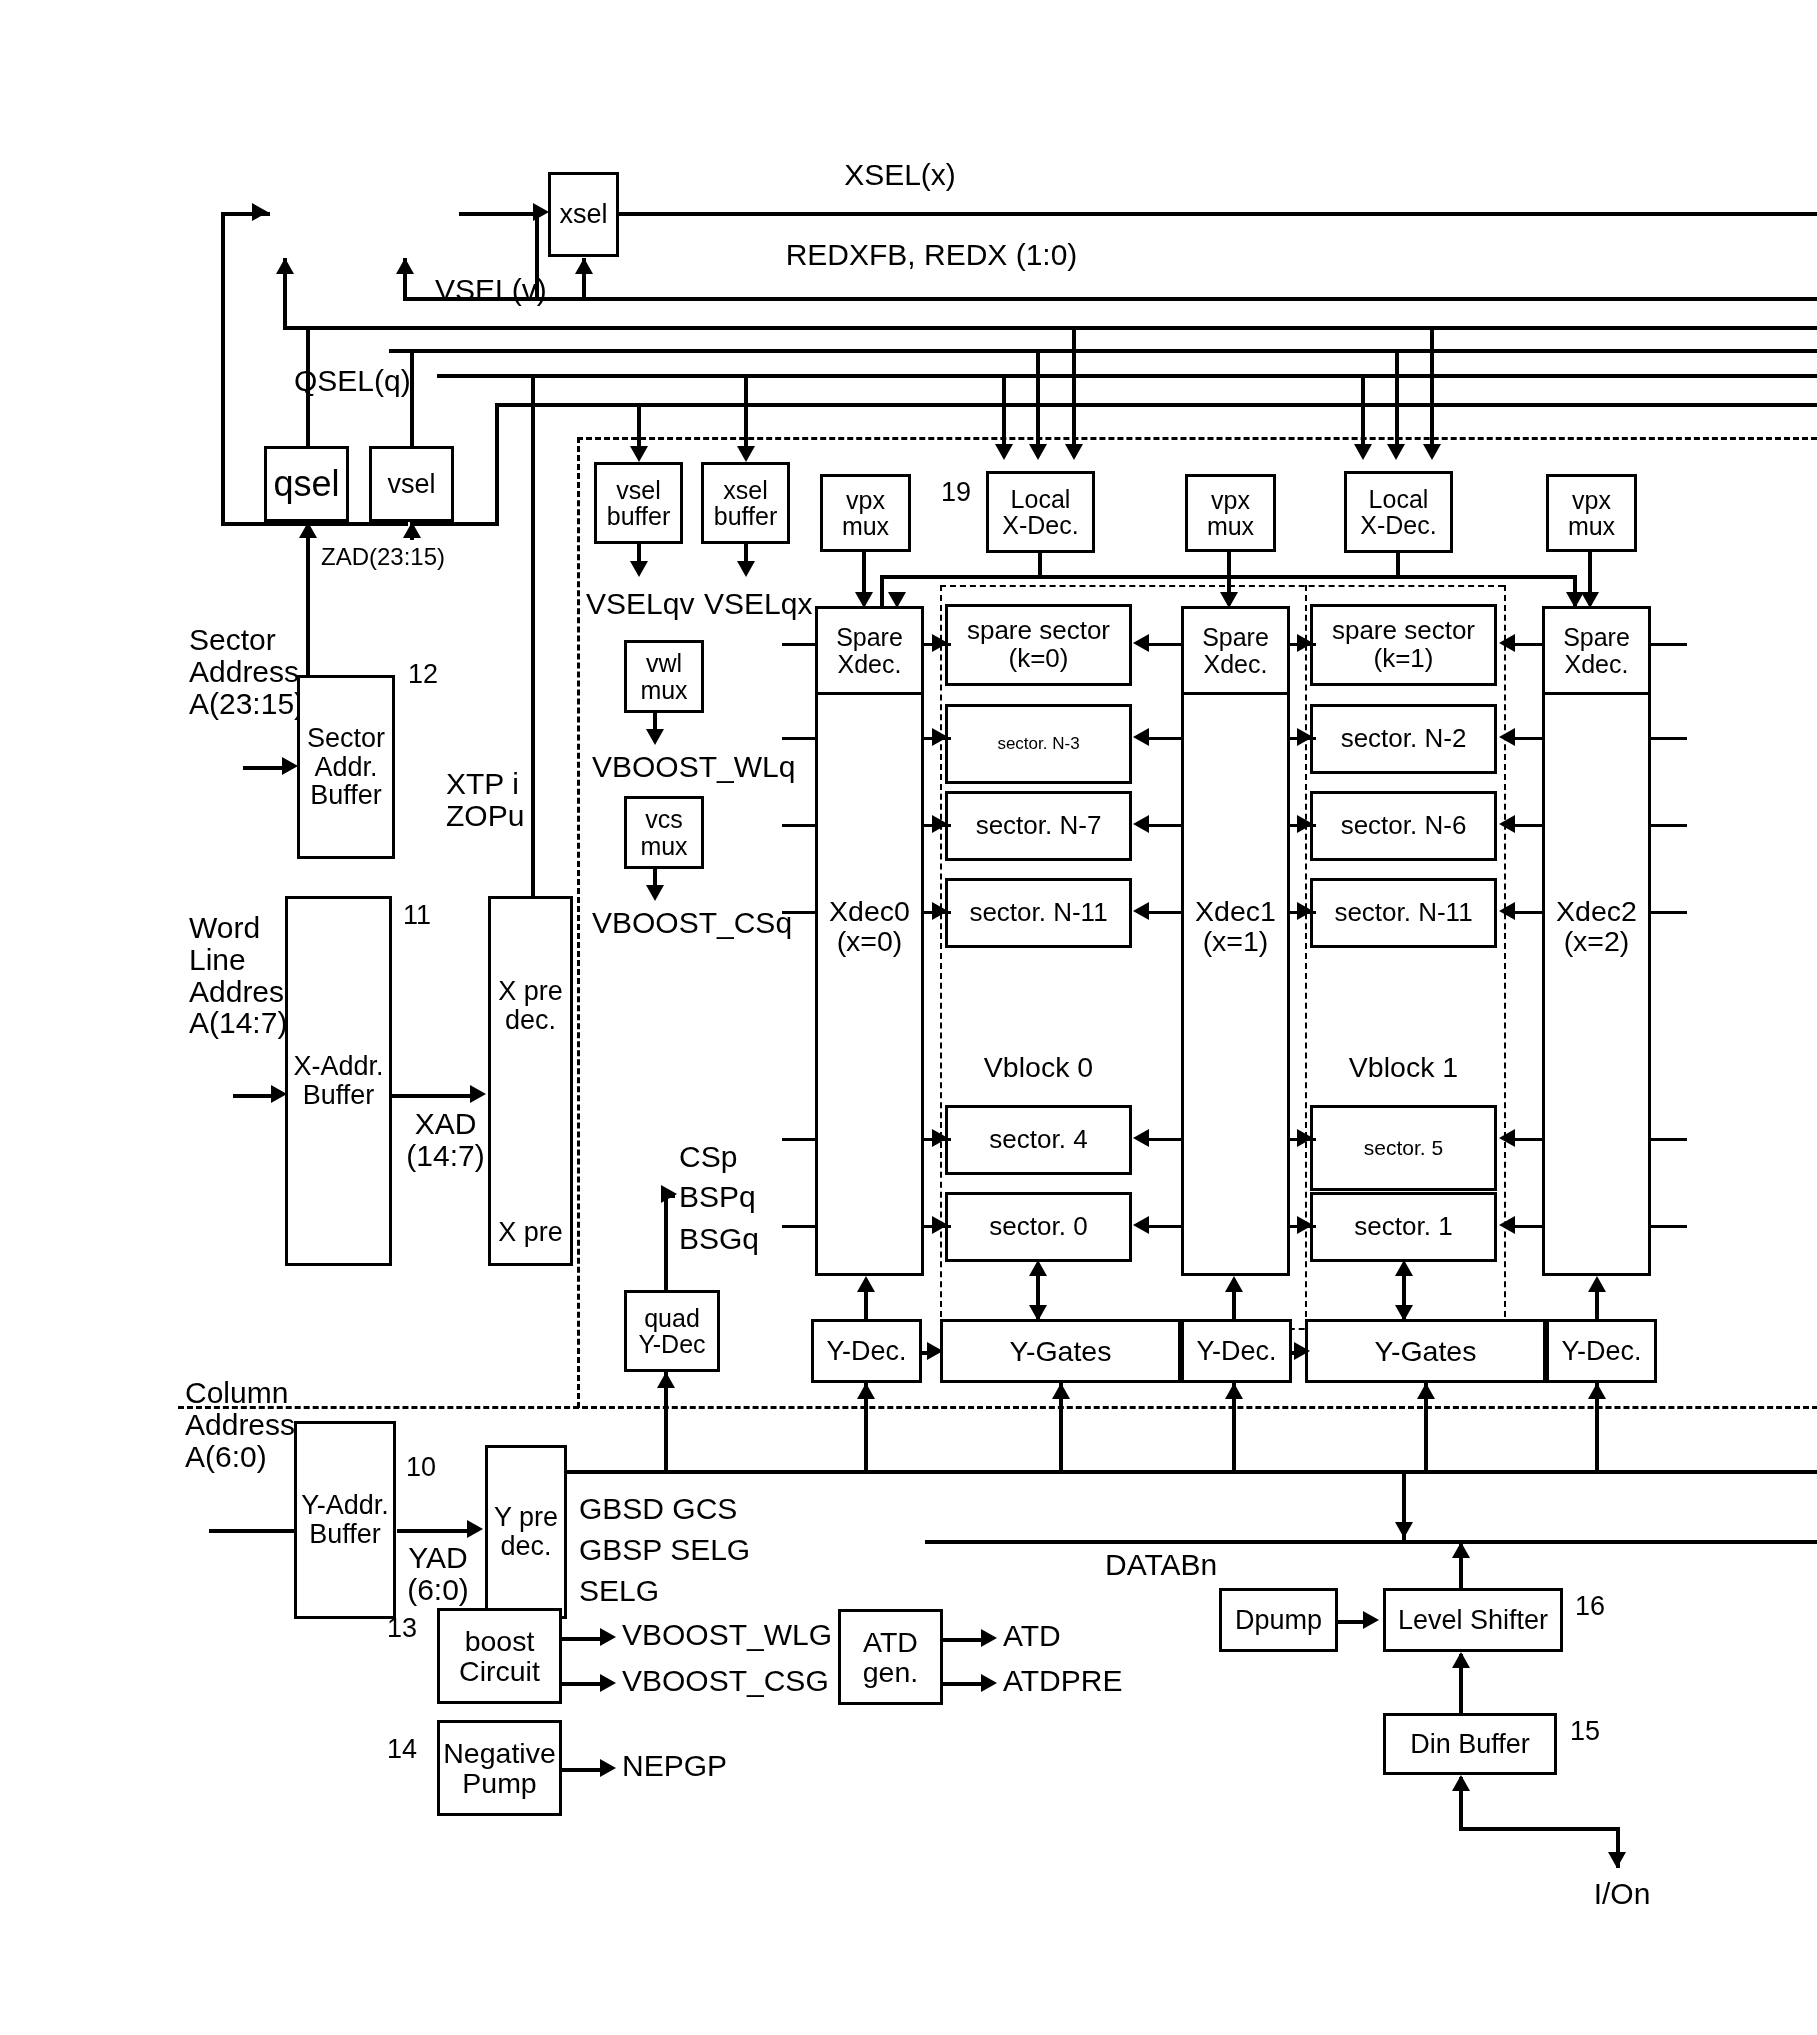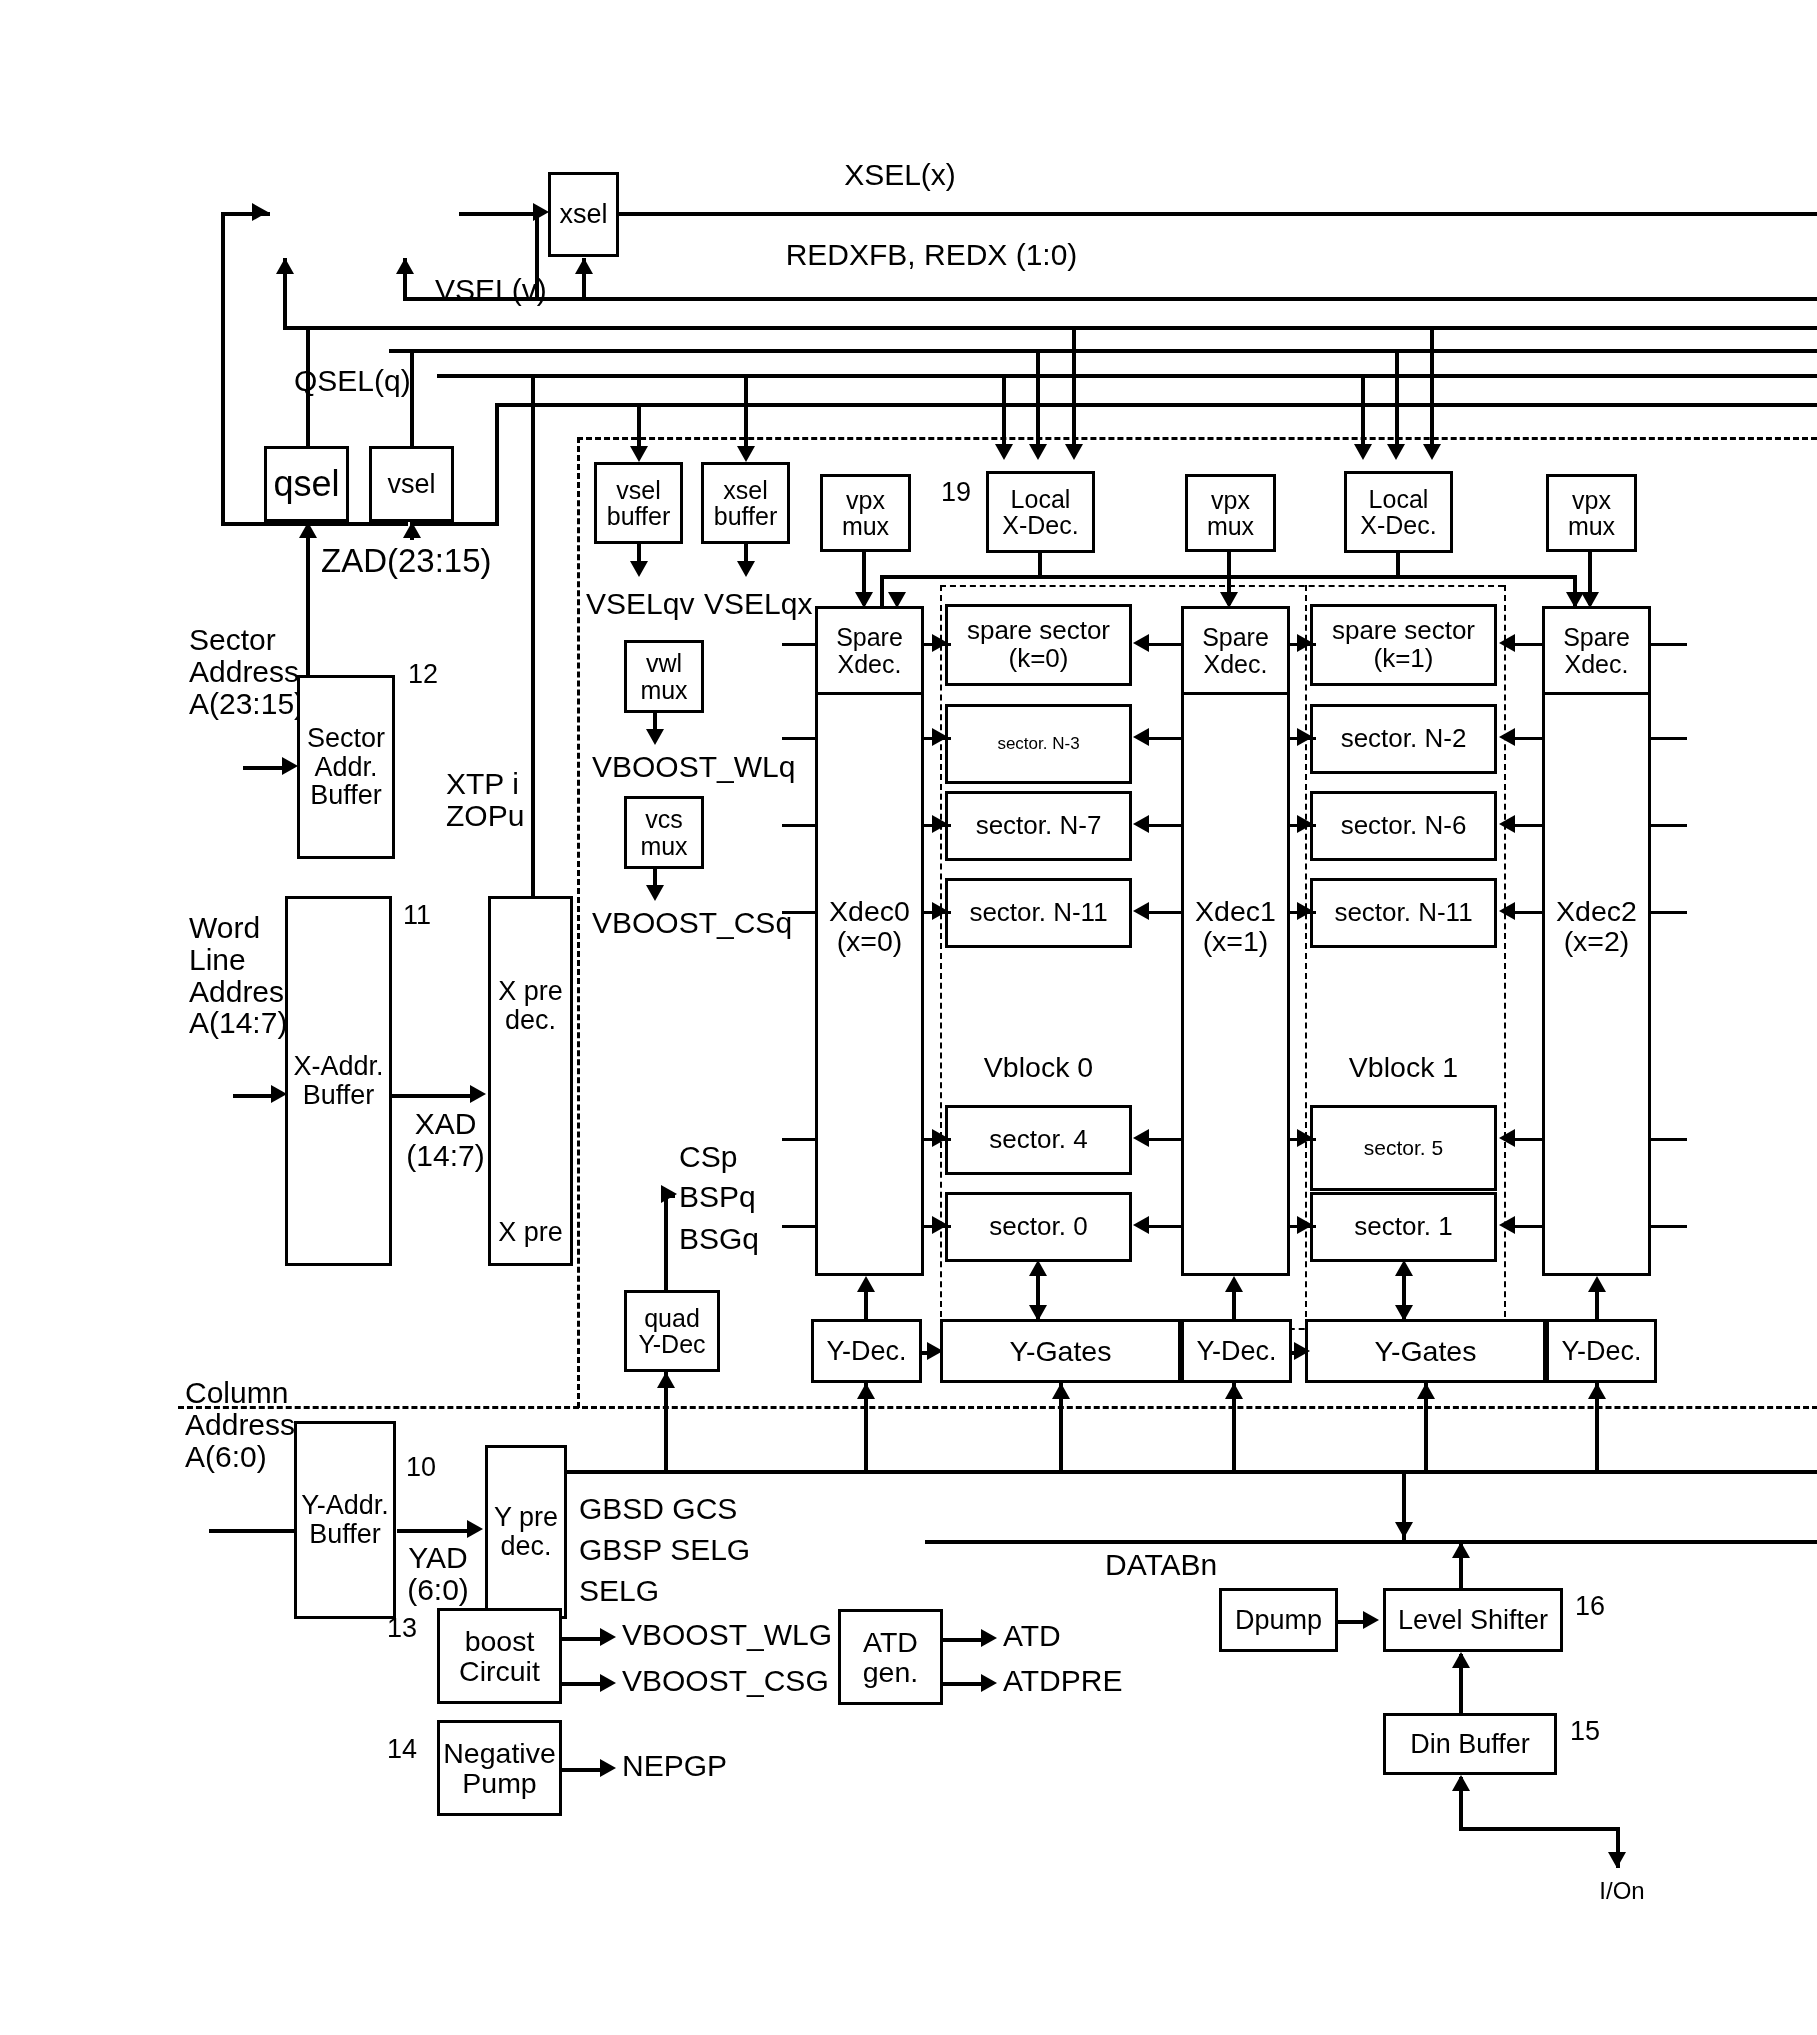--- a/index.html
+++ b/index.html
@@ -73,21 +73,21 @@
   <div class="vline" style="left:283px;top:258px;height:70px;"></div>
   <div class="ar up" style="left:276px;top:258px;"></div>
   <div class="hline" style="left:283px;top:326px;width:89px;"></div>
 
   <div class="box" style="left:264px;top:446px;width:85px;height:76px;font-size:36px;">qsel</div>
   <div class="box" style="left:369px;top:446px;width:85px;height:76px;font-size:27px;">vsel</div>
 
   <div class="vline" style="left:306px;top:326px;height:121px;"></div>
   <div class="vline" style="left:410px;top:349px;height:98px;"></div>
 
-  <div class="lbl" style="left:321px;top:544px;font-size:33px;">ZAD(23:15)</div>
+  <div class="lbl" style="left:321px;top:544px;font-size:24px;">ZAD(23:15)</div>
   <div class="vline" style="left:306px;top:522px;height:105px;"></div>
   <div class="ar up" style="left:299px;top:522px;"></div>
   <div class="vline" style="left:410px;top:522px;height:18px;"></div>
   <div class="ar up" style="left:403px;top:522px;"></div>
   <div class="vline" style="left:410px;top:522px;height:0px;"></div>
 
   <div class="vline" style="left:495px;top:403px;height:119px;"></div>
   <div class="hline" style="left:410px;top:522px;width:89px;"></div>
 
   <div class="lbl" style="left:189px;top:624px;font-size:30px;text-align:left;">Sector
@@ -428,16 +428,16 @@
   <div class="box" style="left:1383px;top:1713px;width:174px;height:62px;font-size:27px;">Din Buffer</div>
   <div class="num" style="left:1570px;top:1718px;">15</div>
   <div class="vline" style="left:1459px;top:1654px;height:61px;"></div>
   <div class="ar up" style="left:1452px;top:1652px;"></div>
 
   <div class="vline" style="left:1459px;top:1777px;height:52px;"></div>
   <div class="ar up" style="left:1452px;top:1775px;"></div>
   <div class="hline" style="left:1459px;top:1827px;width:160px;"></div>
   <div class="vline" style="left:1616px;top:1827px;height:41px;"></div>
   <div class="ar down" style="left:1608px;top:1852px;"></div>
-  <div class="lbl c" style="left:1564px;top:1878px;width:116px;text-align:center;font-size:24px;">I/On</div>
+  <div class="lbl c" style="left:1564px;top:1878px;width:116px;text-align:center;font-size:30px;">I/On</div>
 
 </div>
 
 
 </body></html>

